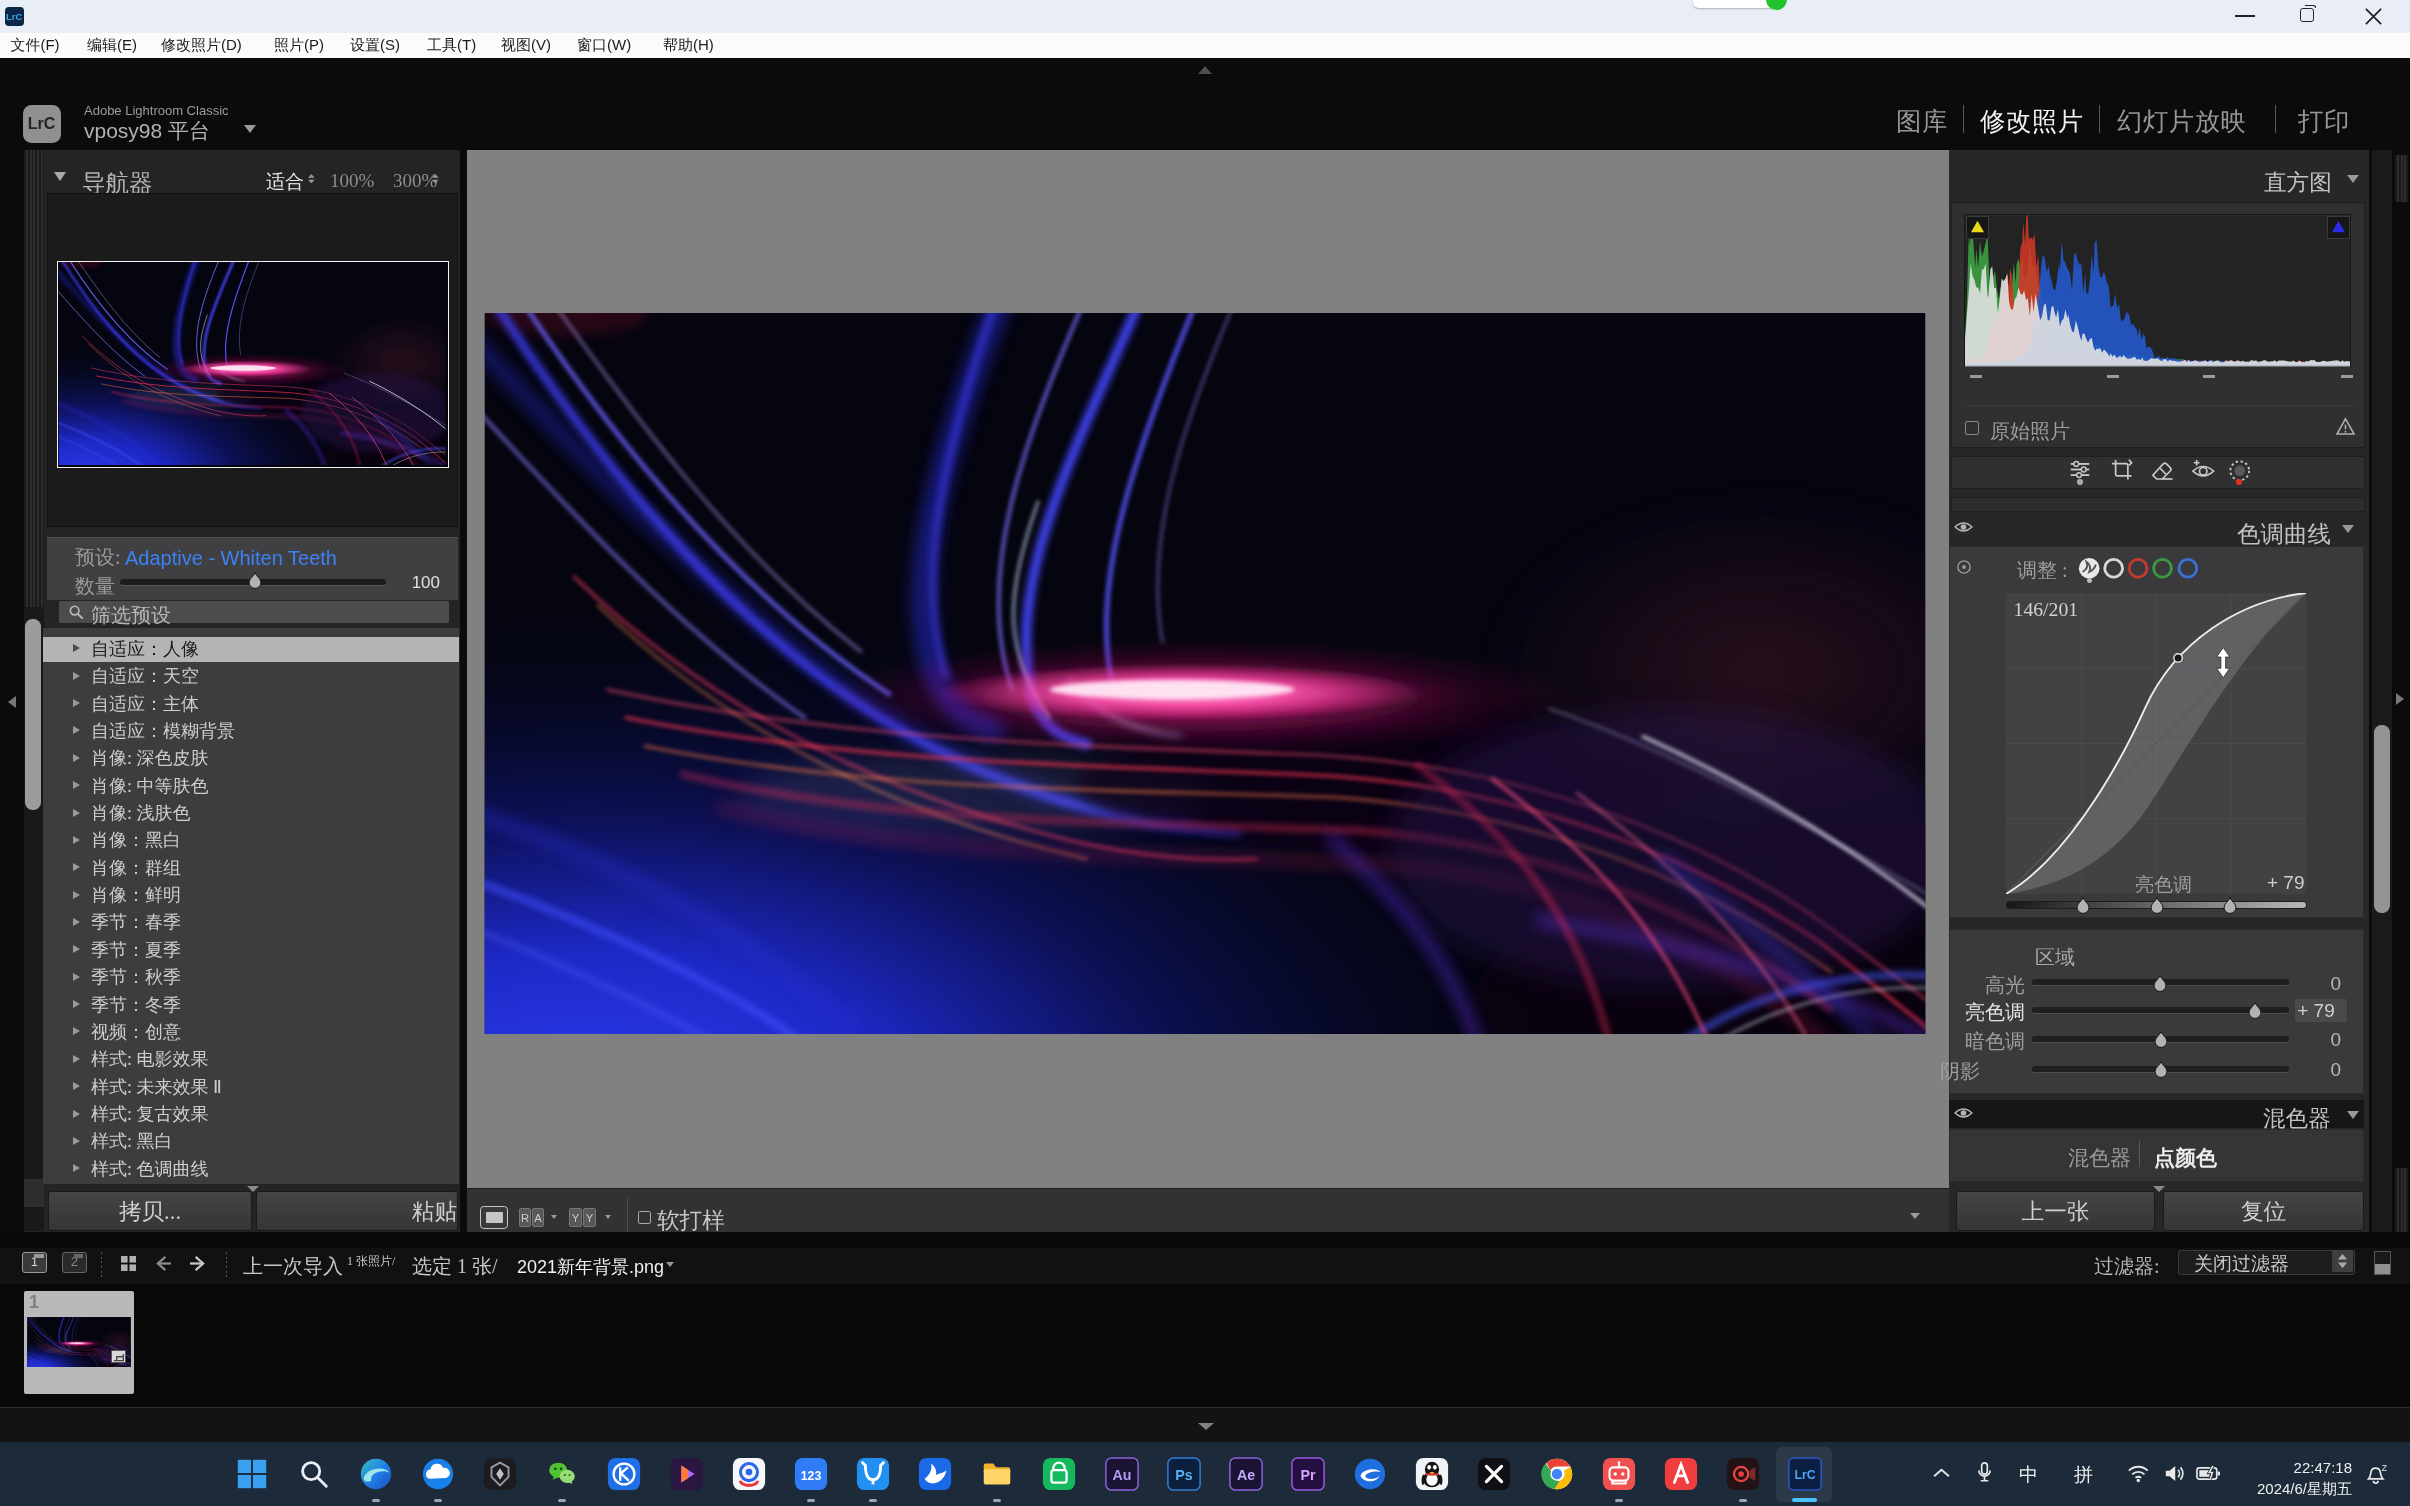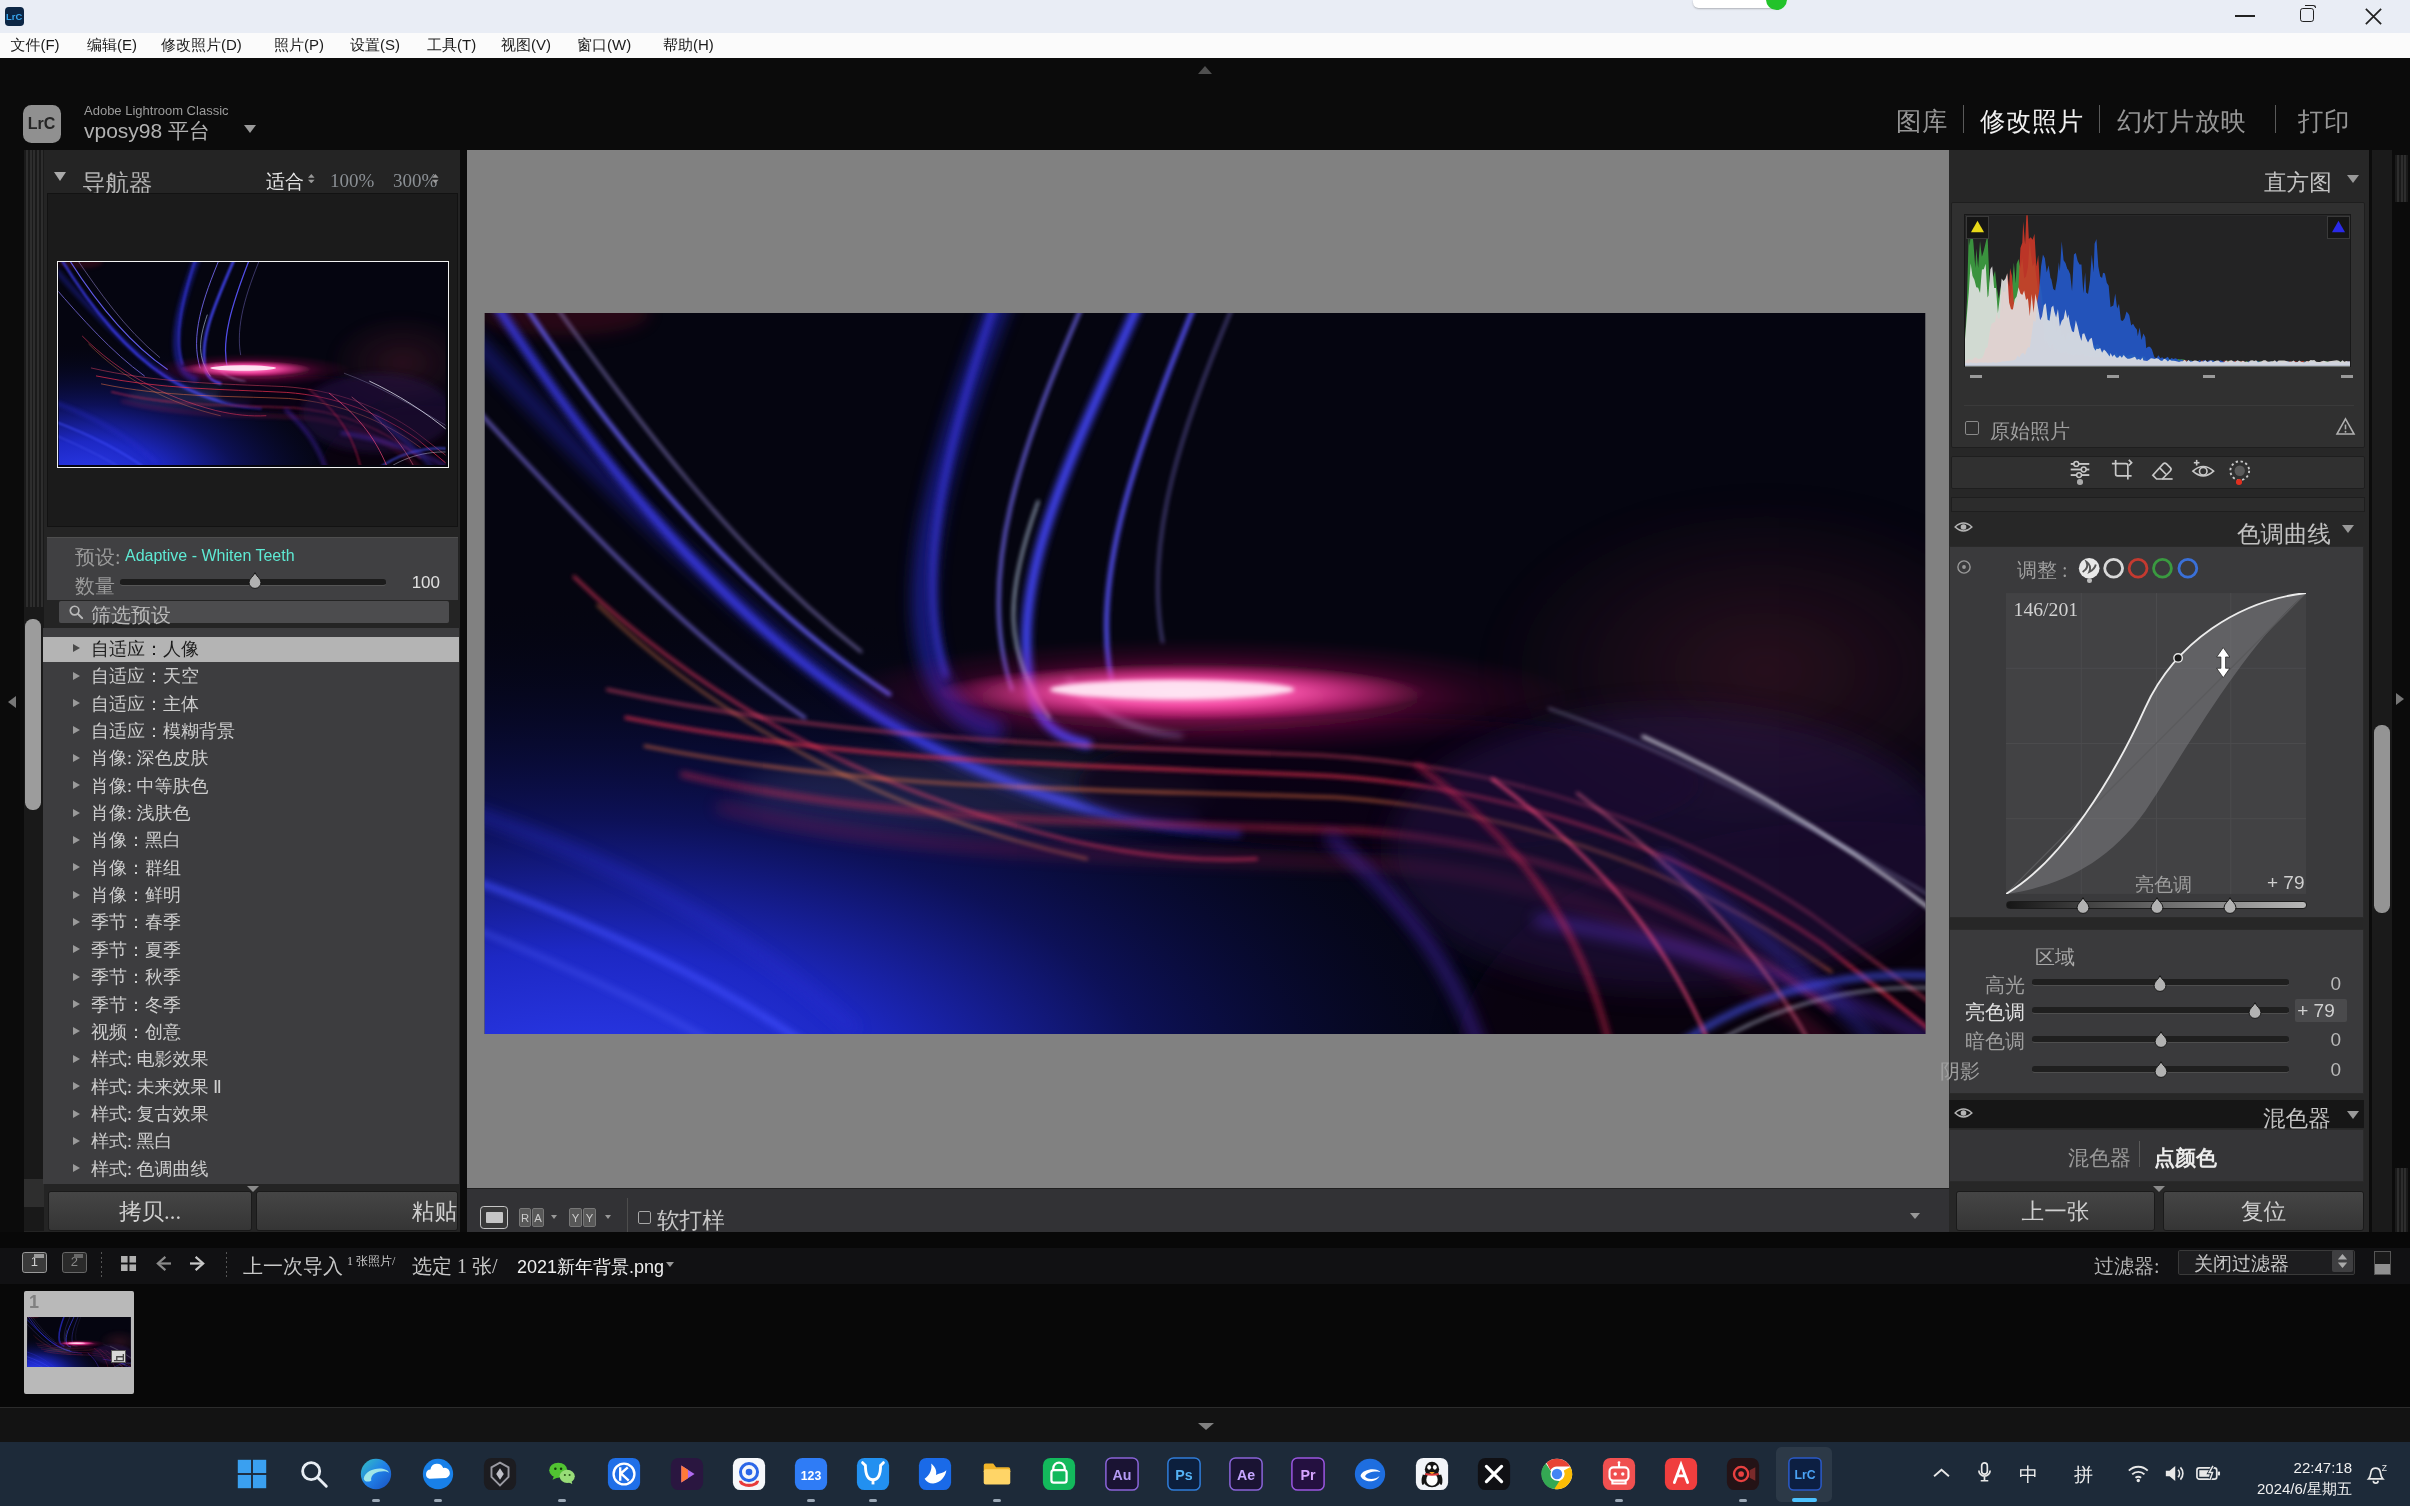--- a/index.html
+++ b/index.html
@@ -179,21 +179,21 @@
 <svg class="abs" style="left:432px;top:174px" width="6.6" height="9.4" viewBox="0 0 7 10">
       <path d="M3.5,0 L7,4 H0 Z" fill="#999"></path>
       <path d="M3.5,10 L0,6 H7 Z" fill="#999"></path>
     </svg>
 <div class="abs" style="left:47px;top:193px;width:411px;height:334px;background:#1b1b1b;border:0.9px solid #121212"></div>
 <div class="abs" style="left:57px;top:261px;width:392px;height:207px;border:1.9px solid #f2f2f2;background:#05050e"><svg width="388" height="203" viewBox="0 0 412 216">
         <use href="#art" width="412" height="216"></use>
       </svg></div>
 <div class="abs" style="left:47px;top:537px;width:411px;height:63px;background:#404042;border-top:0.9px solid #4e4e4e"></div>
 <div class="abs ser" style="left:75px;top:544px;font-size:20px;color:#9a9a9a">预设:</div>
-<div class="abs" style="left:125px;top:547px;font-size:16px;color:#5eead4">Adaptive - Whiten Teeth</div>
+<div class="abs" style="left:125px;top:547px;font-size:20px;color:#3b82f6">Adaptive - Whiten Teeth</div>
 <div class="abs ser" style="left:75px;top:573px;font-size:20px;color:#9a9a9a">数量</div>
 <div class="abs" style="left:120px;top:579px;width:266px;height:6.6px;background:#1c1c1c;border-radius:2.8px;border-bottom:0.9px solid #555"></div>
 <svg class="abs" style="left:248px;top:572px" width="14" height="17" viewBox="0 0 15 18">
       <use href="#td" width="15" height="18"></use>
     </svg>
 <div class="abs" style="left:402px;top:573px;width:38px;text-align:right;font-size:17px;color:#e0e0e0">100</div>
 <div class="abs" style="left:59px;top:601px;width:390px;height:21.7px;background:#4c4c4e;border-radius:1.9px"></div>
 <svg class="abs" style="left:68px;top:604px" width="16" height="16" viewBox="0 0 17 17">
       <circle cx="7" cy="7" r="4.6" fill="none" stroke="#b9b9b9" stroke-width="1.8"></circle>
       <line x1="10.5" y1="10.5" x2="15" y2="15" stroke="#b9b9b9" stroke-width="2.2" stroke-linecap="round"></line>

